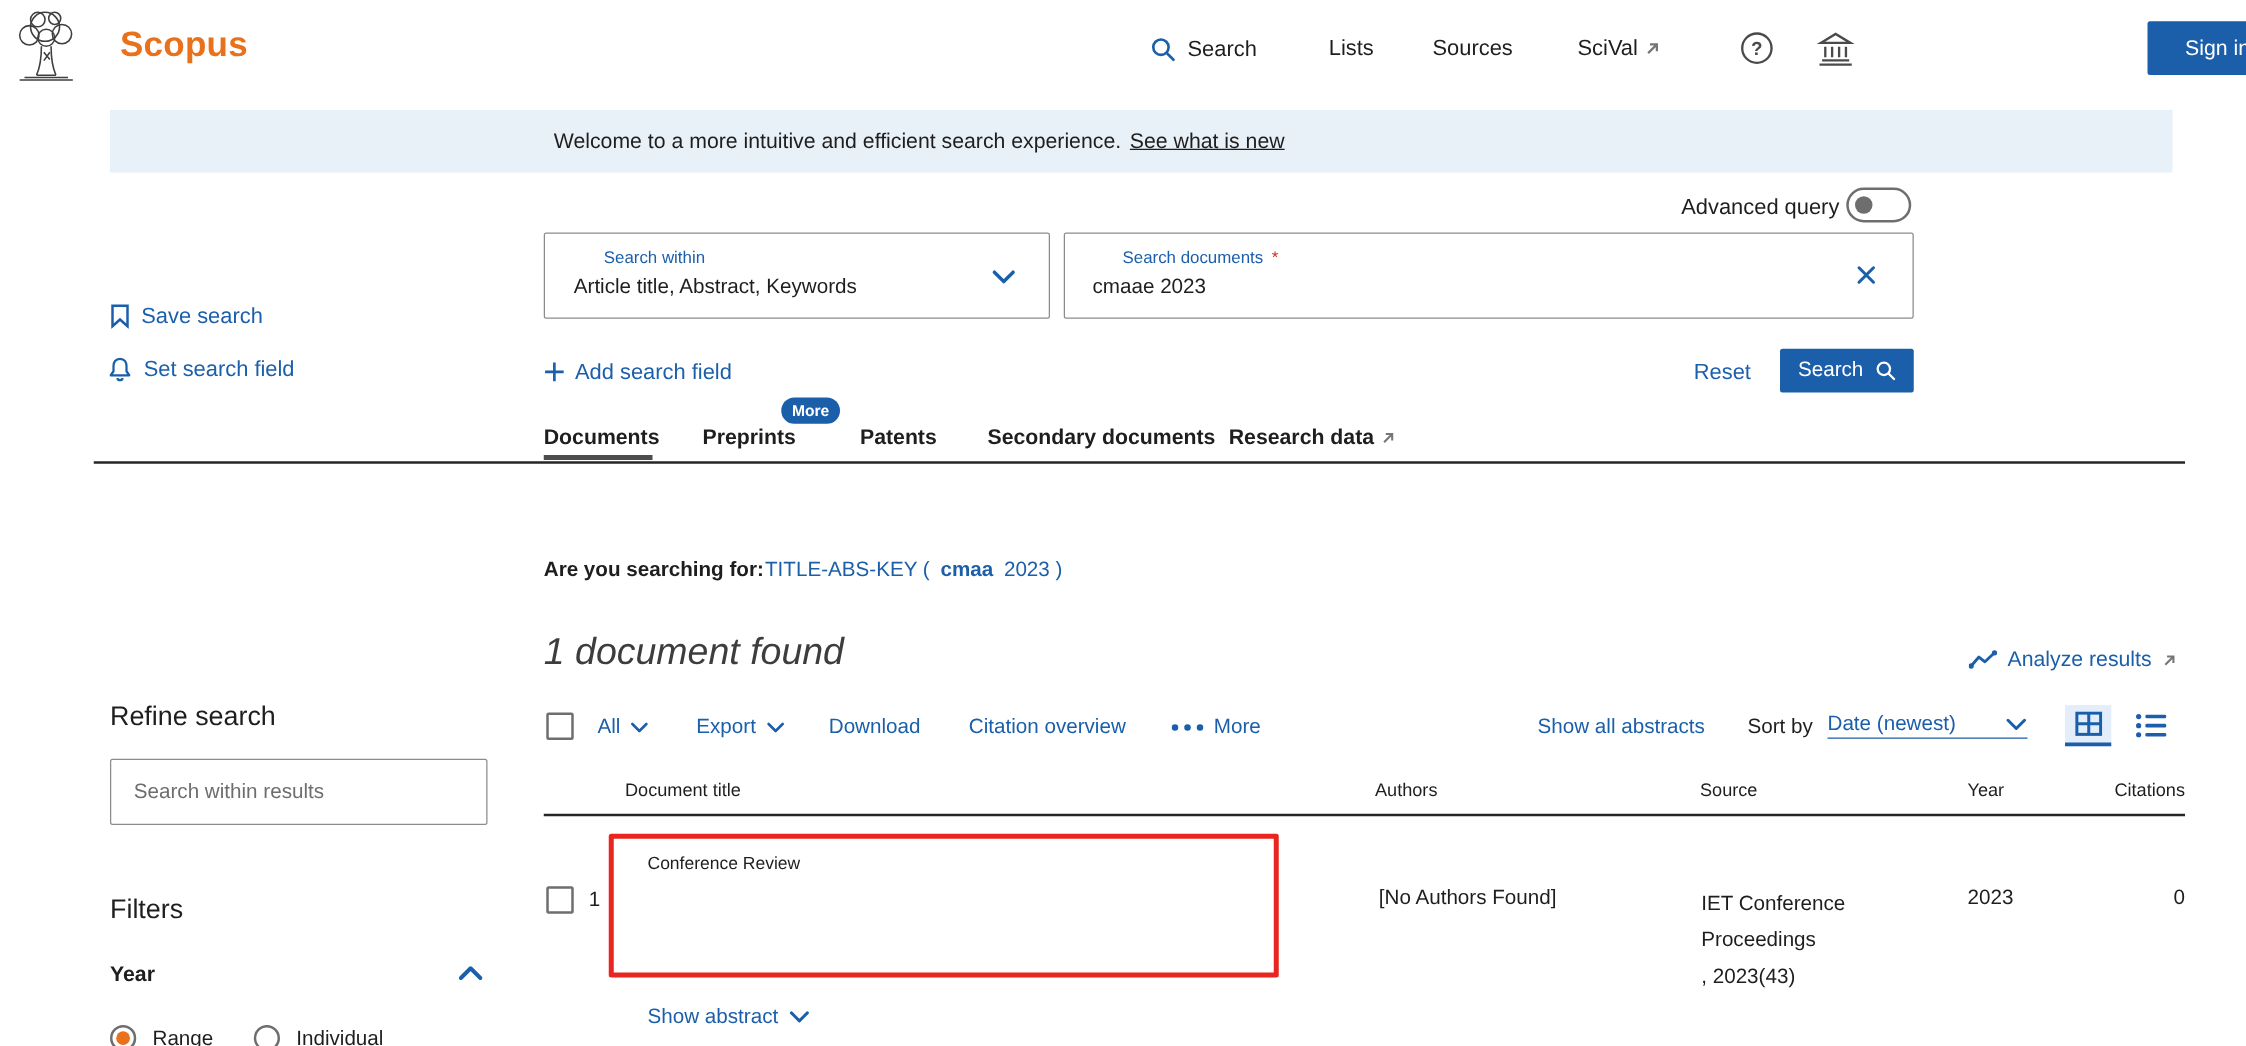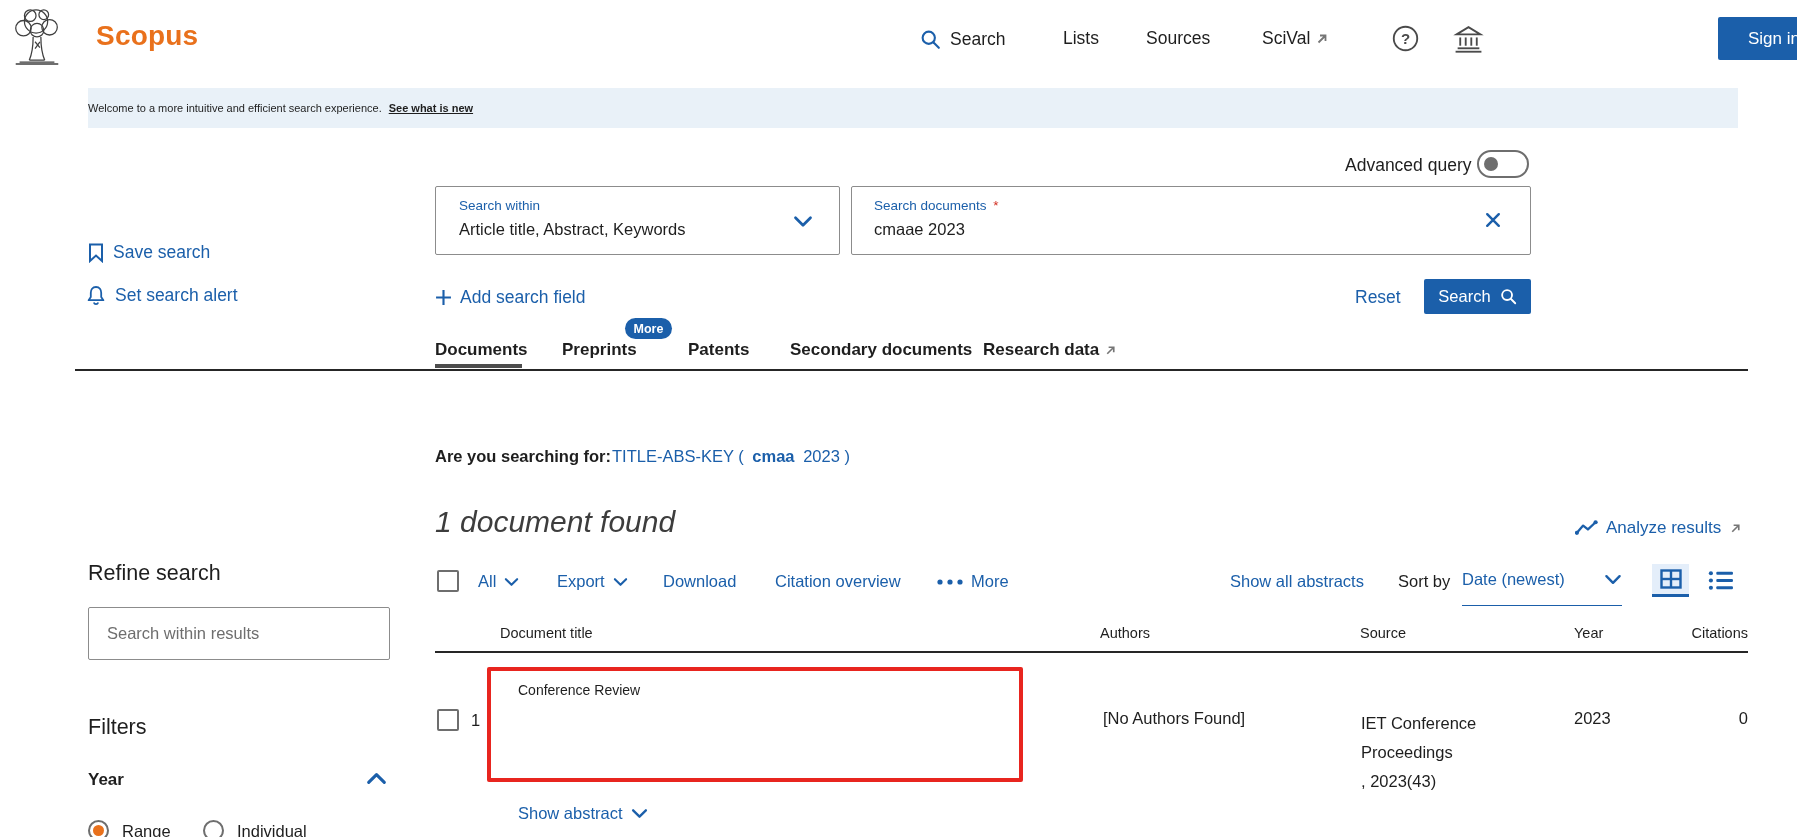--- a/index.html
+++ b/index.html
@@ -16,21 +16,21 @@
   .dim{color:#4a4a4a;}
   .ext{color:#767676;}
   svg{display:block;}
   .brand{font-size:28px;font-weight:600;color:var(--brand-orange);letter-spacing:.2px;}
   .navitem{font-size:17.5px;color:var(--text-dark);cursor:pointer;gap:9px;}
   .btn-outline{border:1px solid var(--link-blue);border-radius:2px;background:#fff;color:var(--text-dark);
     font-size:17px;display:flex;align-items:center;justify-content:center;cursor:pointer;}
   .btn-solid{background:var(--link-blue);border:none;border-radius:2px;color:#fff;font-size:17px;
     display:flex;align-items:center;justify-content:center;cursor:pointer;gap:9px;}
   .fieldbox{border:1px solid var(--border-gray);border-radius:2px;background:#fff;cursor:pointer;}
-  .fieldlabel{font-size:13.5px;color:var(--link-blue);}
+  .fieldlabel{font-size:13.5px;color:var(--link-blue);margin-left:24px;}
   .fieldvalue{font-size:16.5px;color:var(--text-dark);}
   .alink{font-size:17.5px;gap:9px;cursor:pointer;}
   .tab{font-size:17px;font-weight:600;color:var(--text-dark);cursor:pointer;}
   .badge{background:var(--link-blue);color:#fff;font-size:12.5px;font-weight:700;border-radius:11px;
     display:flex;align-items:center;justify-content:center;}
   .toolbtn{font-size:16.5px;color:var(--link-blue);cursor:pointer;gap:8px;}
   .thead{font-size:14.5px;color:var(--text-dark);}
   .checkbox{width:22px;height:22px;border:2px solid #6e6e6e;border-radius:2px;background:#fff;cursor:pointer;display:inline-block;}
   .radio{width:21px;height:21px;border:2px solid #6e6e6e;border-radius:50%;background:#fff;cursor:pointer;
     display:flex;align-items:center;justify-content:center;}
@@ -96,23 +96,23 @@
           <line x1="12.3" y1="13" x2="12.3" y2="21"></line>
           <line x1="17.7" y1="13" x2="17.7" y2="21"></line>
           <line x1="23" y1="13" x2="23" y2="21"></line>
           <line x1="4.5" y1="23.5" x2="25.5" y2="23.5"></line>
           <line x1="2.5" y1="26.8" x2="27.5" y2="26.8"></line>
       </svg>
     </span>
   </span>
   <button class="abs btn-solid" style="left:1718px;top:17px;width:112px;height:43px;">Sign in</button>
 
-  <div class="abs flex" style="left:88px;top:88px;width:1650px;height:40px;background:var(--banner-bg);font-size:11px;">
+  <div class="abs flex" style="left:88px;top:88px;width:1650px;height:50px;background:var(--banner-bg);padding-left:355px;font-size:17px;">
     <span>Welcome to a more intuitive and efficient search experience.</span>
-    <span class="link" style="margin-left:7px;color:var(--text-dark);text-decoration:underline;font-weight:700;">See what is new</span>
+    <span class="link" style="margin-left:7px;color:var(--text-dark);text-decoration:underline;font-weight:400;">See what is new</span>
   </div>
 
   <span class="abs" style="left:1345px;top:155px;font-size:17.5px;">Advanced query</span>
   <span class="abs" style="left:1477px;top:150px;width:52px;height:28px;border:2px solid #6e6e6e;border-radius:15px;background:#fff;cursor:pointer;">
     <span style="position:absolute;left:5px;top:5px;width:14px;height:14px;border-radius:50%;background:#6e6e6e;"></span>
   </span>
 
   <div class="abs fieldbox" style="left:435px;top:186px;width:405px;height:69px;">
     <span class="abs fieldlabel" style="left:23px;top:11px;">Search within</span>
     <span class="abs fieldvalue" style="left:23px;top:33px;">Article title, Abstract, Keywords</span>
@@ -146,21 +146,21 @@
     </span>
     <span>Save search</span>
   </span>
   <span class="abs flex alink blue" style="left:86px;top:285px;">
     <span>
       <svg viewBox="0 0 20 21" width="20" height="21" fill="none" stroke="currentColor" stroke-width="1.8" stroke-linejoin="round">
           <path d="M10 2 C6.4 2 4.8 4.8 4.8 7.8 L4.8 12 L2.6 15.2 H17.4 L15.2 12 L15.2 7.8 C15.2 4.8 13.6 2 10 2 Z"></path>
           <path d="M7.8 17.5 a2.3 2.3 0 0 0 4.4 0"></path>
         </svg>
     </span>
-    <span>Set search alert</span>
+    <span>Set search field</span>
   </span>
 
   <span class="abs flex alink blue" style="left:435px;top:287px;gap:8px;">
     <span>
       <svg viewBox="0 0 16 16" width="17" height="17" stroke="currentColor" stroke-width="2">
           <path d="M8 1 V15 M1 8 H15"></path>
         </svg>
     </span>
     <span>Add search field</span>
   </span>
@@ -239,21 +239,21 @@
       <svg viewBox="0 0 26 6" width="26" height="6">
           <circle cx="3" cy="3" r="2.6" fill="currentColor"></circle>
           <circle cx="13" cy="3" r="2.6" fill="currentColor"></circle>
           <circle cx="23" cy="3" r="2.6" fill="currentColor"></circle>
         </svg>
     </span>
     <span>More</span>
   </span>
   <span class="abs toolbtn" style="left:1230px;top:572px;">Show all abstracts</span>
   <span class="abs" style="left:1398px;top:572px;font-size:16.5px;">Sort by</span>
-  <span class="abs flex" style="left:1462px;top:570px;width:160px;justify-content:space-between;border-bottom:1px solid var(--link-blue);padding-bottom:16px;cursor:pointer;">
+  <span class="abs flex" style="left:1462px;top:570px;width:160px;justify-content:space-between;border-bottom:1px solid var(--link-blue);padding-bottom:1px;cursor:pointer;">
     <span class="blue" style="font-size:16.5px;">Date (newest)</span>
     <span class="blue">
       <svg viewBox="0 0 16 10" width="18" height="11" fill="none" stroke="currentColor" stroke-width="2.2" stroke-linecap="round" stroke-linejoin="round">
           <path d="M2 2 L8 8 L14 2"></path>
         </svg>
     </span>
   </span>
   <span class="abs flex" style="left:1652px;top:564px;width:37px;height:33px;background:#e4eefa;border-bottom:3px solid var(--link-blue);justify-content:center;cursor:pointer;">
     <span class="blue">
       <svg viewBox="0 0 22 20" width="22" height="20" fill="none" stroke="currentColor" stroke-width="2.4">

